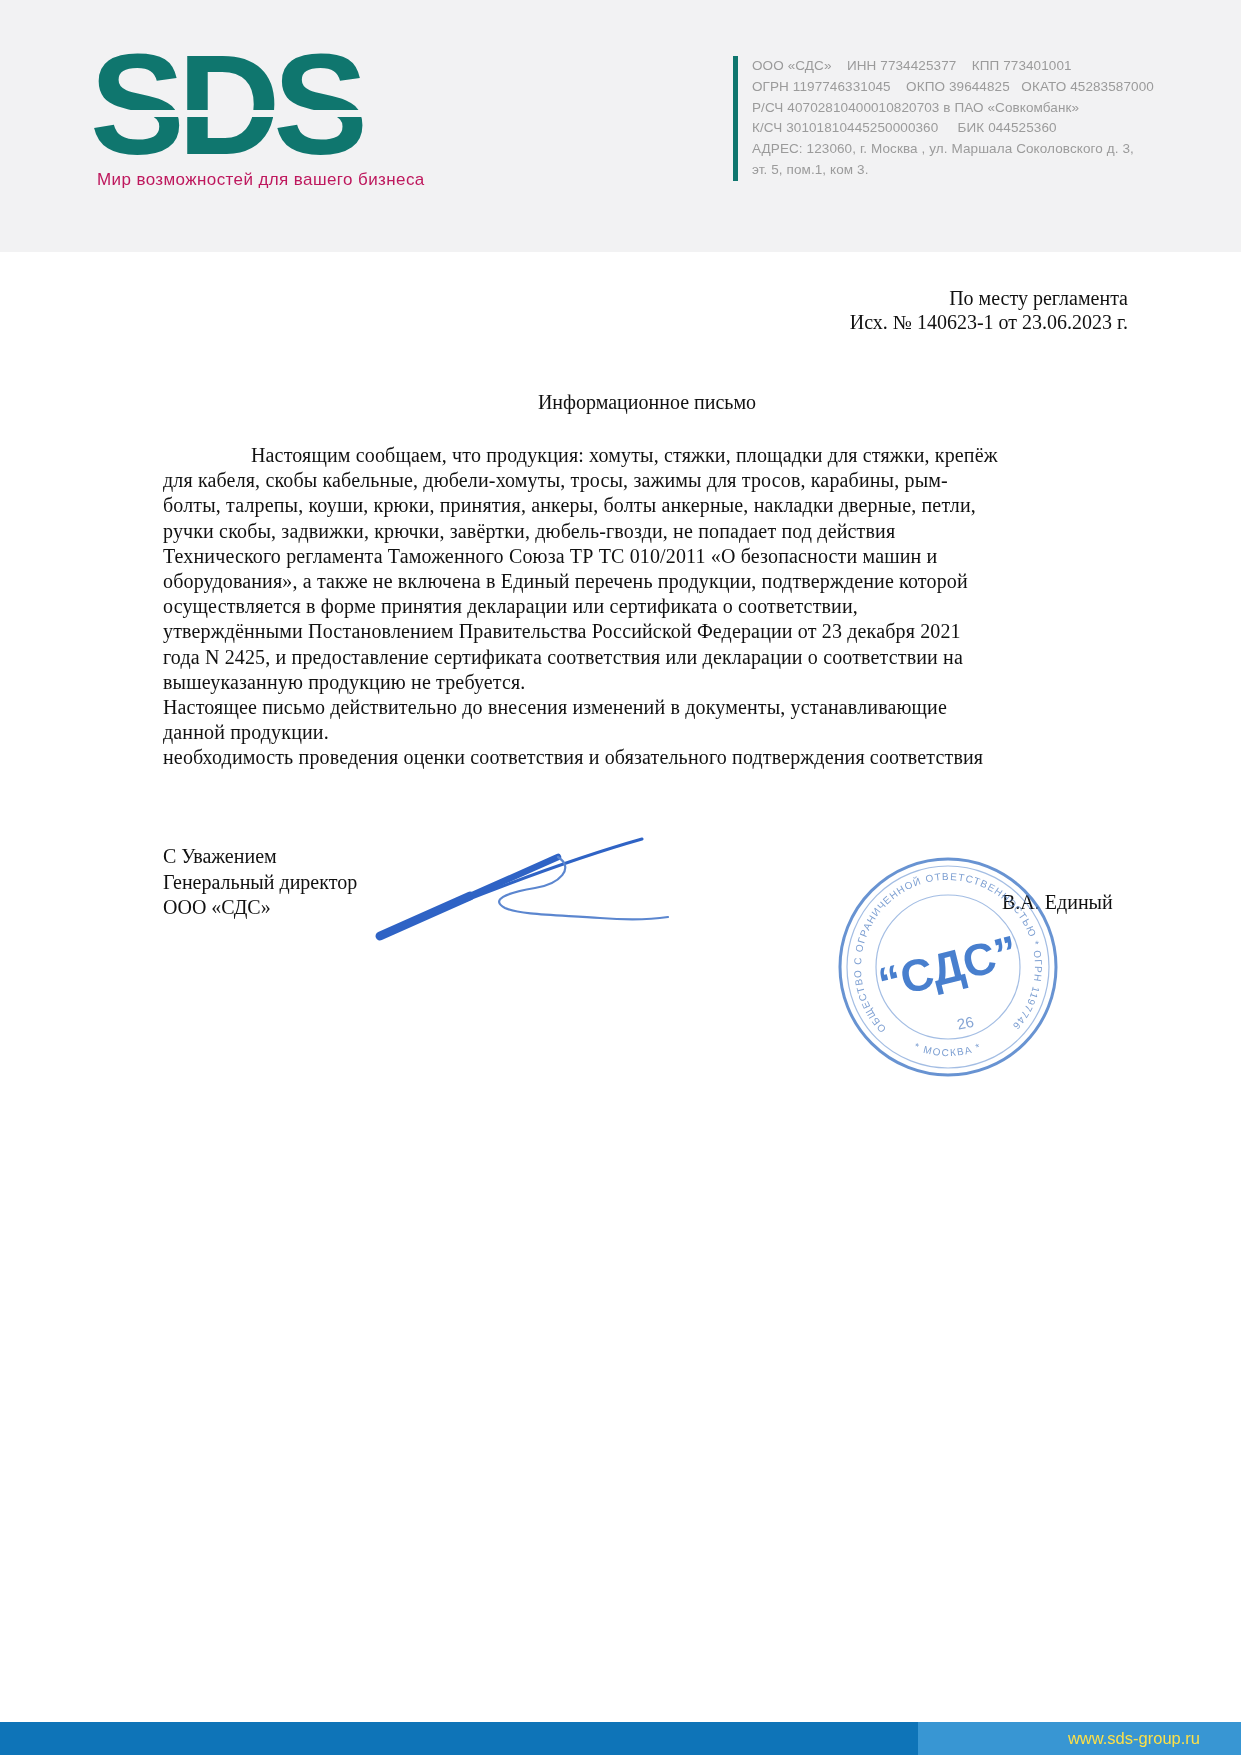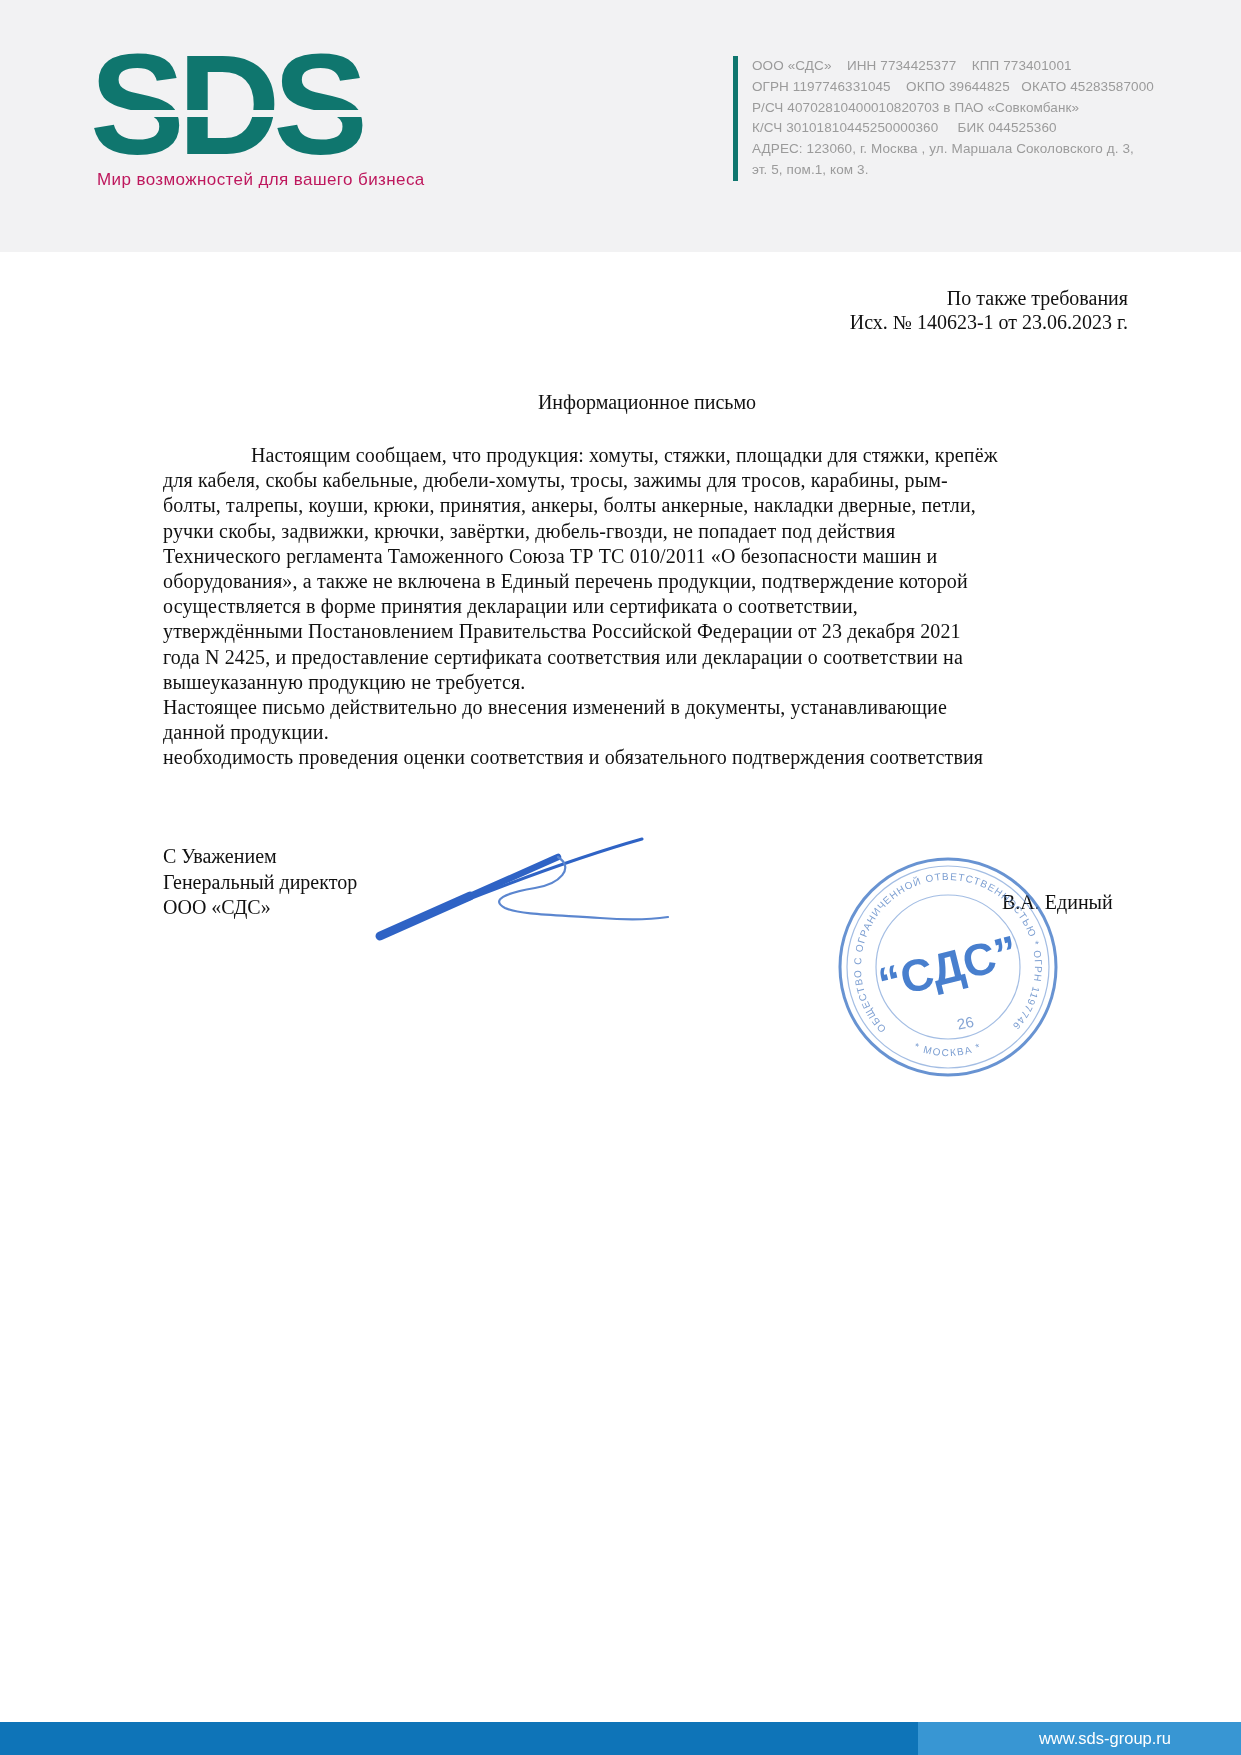--- a/index.html
+++ b/index.html
@@ -44,21 +44,21 @@
   
   .sig-block { position:absolute; left:163px; top:844px; font-size:20px; line-height:25.5px; }
   .signatory  { position:absolute; left:1002px; top:891px; font-size:20px; }
   .sig-svg    { position:absolute; left:330px; top:800px; }
   .stamp-svg  { position:absolute; left:833px; top:852px; opacity:0.93; }
   .stamp-svg text, .stamp-svg textPath { font-family:"Liberation Sans", sans-serif; }
   
   .footer { position:absolute; left:0; bottom:0; width:1241px; height:33px; background:#0e74b8; }
   .footer-light { position:absolute; right:0; top:0; width:323px; height:33px; background:#3896d3; }
   .website {
-    position:absolute; right:70px; top:0; line-height:33px; color:#ffffff;
+    position:absolute; right:41px; top:0; line-height:33px; color:#fde047;
     font-family:"Liberation Sans", sans-serif; font-size:16.5px;
   }
 </style>
 </head>
 <body>
 
 <div class="page">
 
   <div class="header-band">
     <div class="logo">SDS</div>
@@ -69,21 +69,21 @@
       <div>ООО «СДС»&nbsp;&nbsp;&nbsp; ИНН 7734425377&nbsp;&nbsp;&nbsp; КПП 773401001</div>
       <div>ОГРН 1197746331045&nbsp;&nbsp;&nbsp; ОКПО 39644825&nbsp;&nbsp; ОКАТО 45283587000</div>
       <div>Р/СЧ 40702810400010820703 в ПАО «Совкомбанк»</div>
       <div>К/СЧ 30101810445250000360&nbsp;&nbsp;&nbsp;&nbsp; БИК 044525360</div>
       <div>АДРЕС: 123060, г. Москва , ул. Маршала Соколовского д. 3,</div>
       <div>эт. 5, пом.1, ком 3.</div>
     </div>
   </div>
 
   <div class="ref-block">
-    <div>По также требования</div>
+    <div>По месту регламента</div>
     <div>Исх. № 140623-1 от 23.06.2023 г.</div>
   </div>
 
   <div class="letter-title">Информационное письмо</div>
 
   <div class="body-text">
     <div class="indent">Настоящим сообщаем, что продукция: хомуты, стяжки, площадки для стяжки, крепёж</div>
     <div>для кабеля, скобы кабельные, дюбели-хомуты, тросы, зажимы для тросов, карабины, рым-</div>
     <div>болты, талрепы, коуши, крюки, принятия, анкеры, болты анкерные, накладки дверные, петли,</div>
     <div>ручки скобы, задвижки, крючки, завёртки, дюбель-гвозди, не попадает под действия</div>

